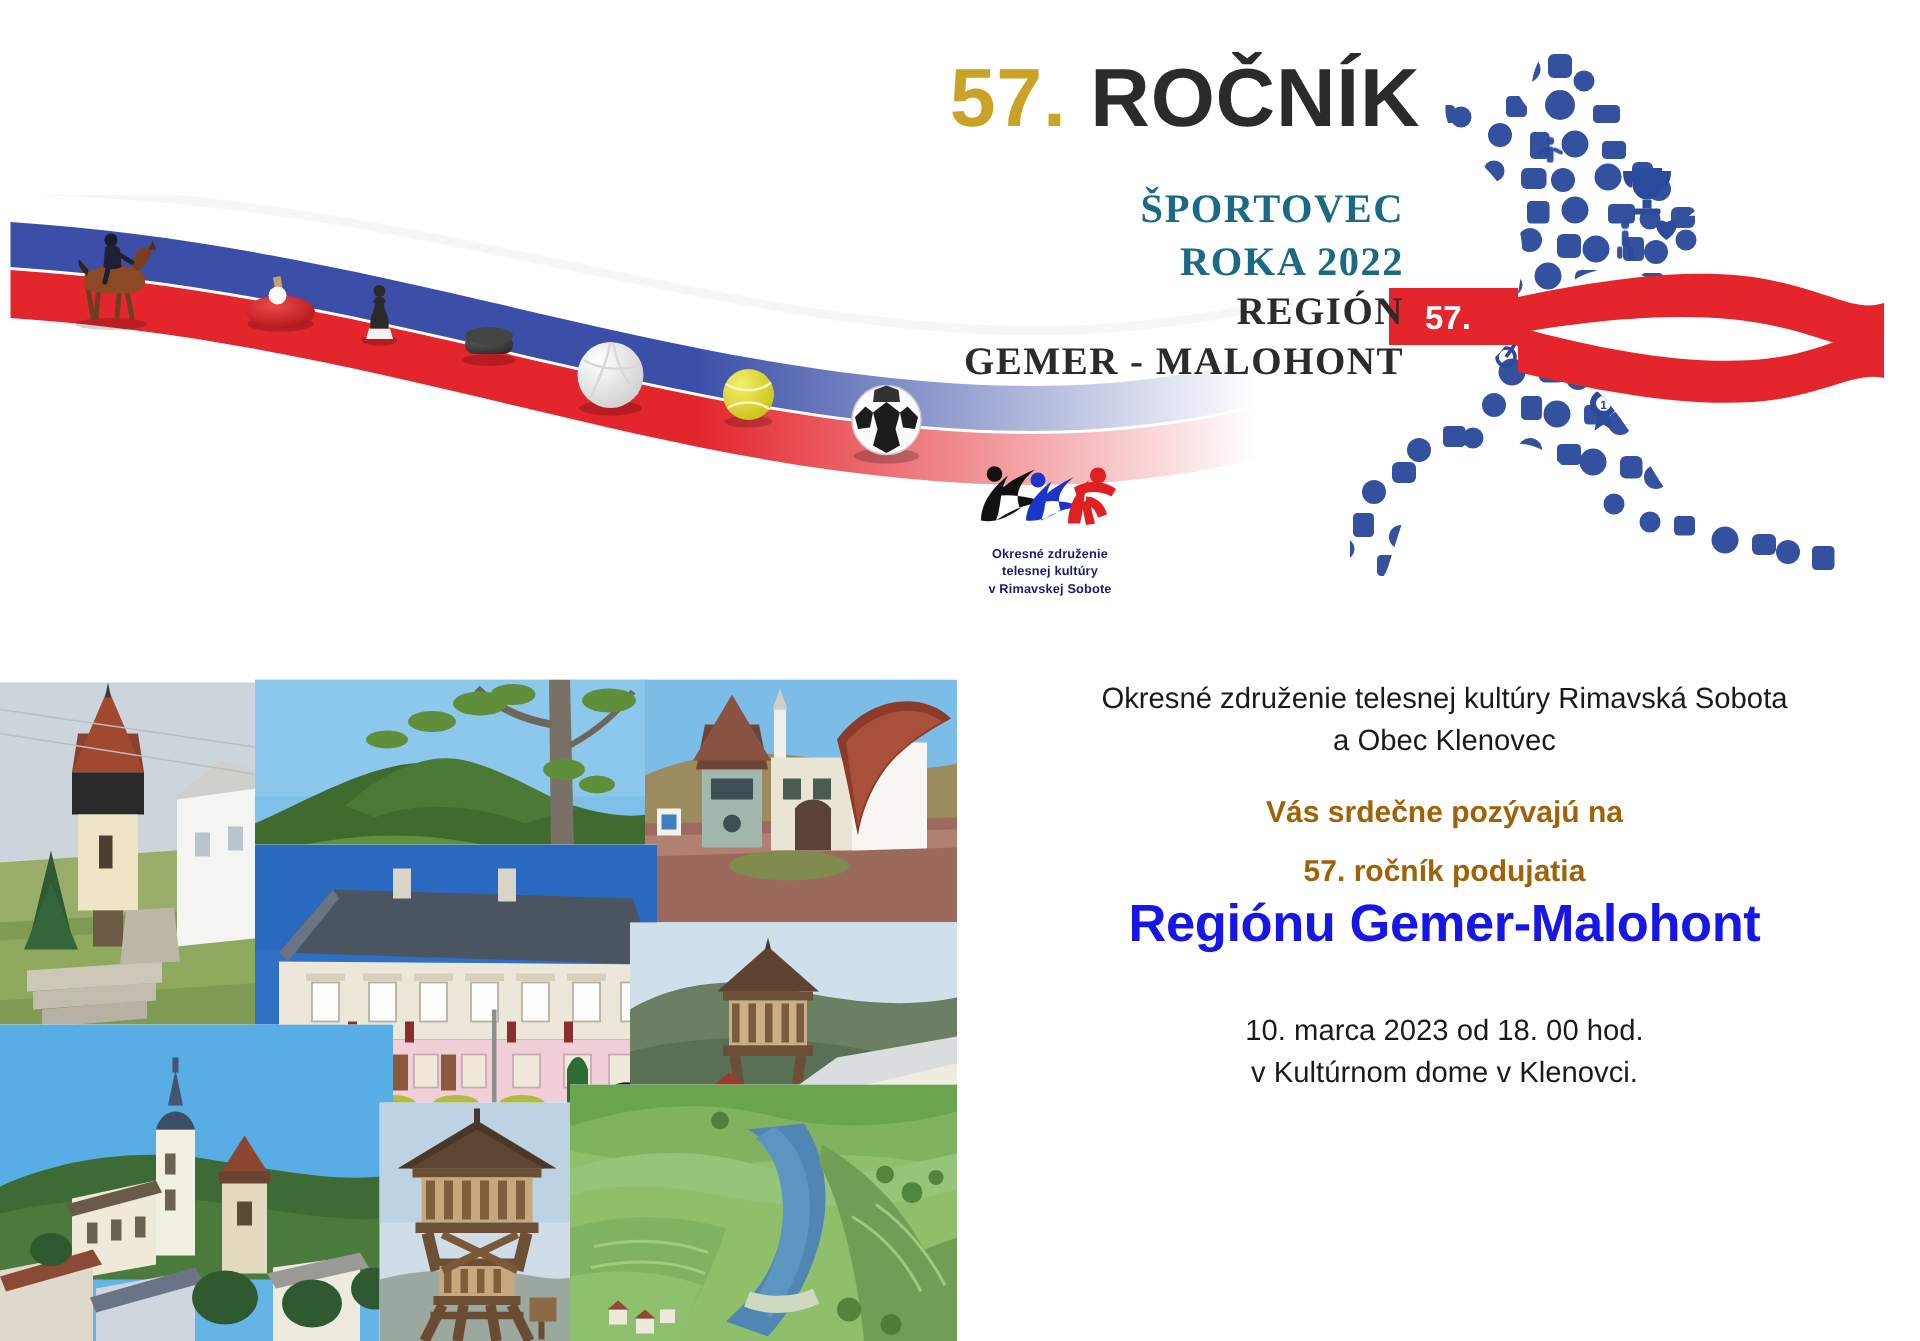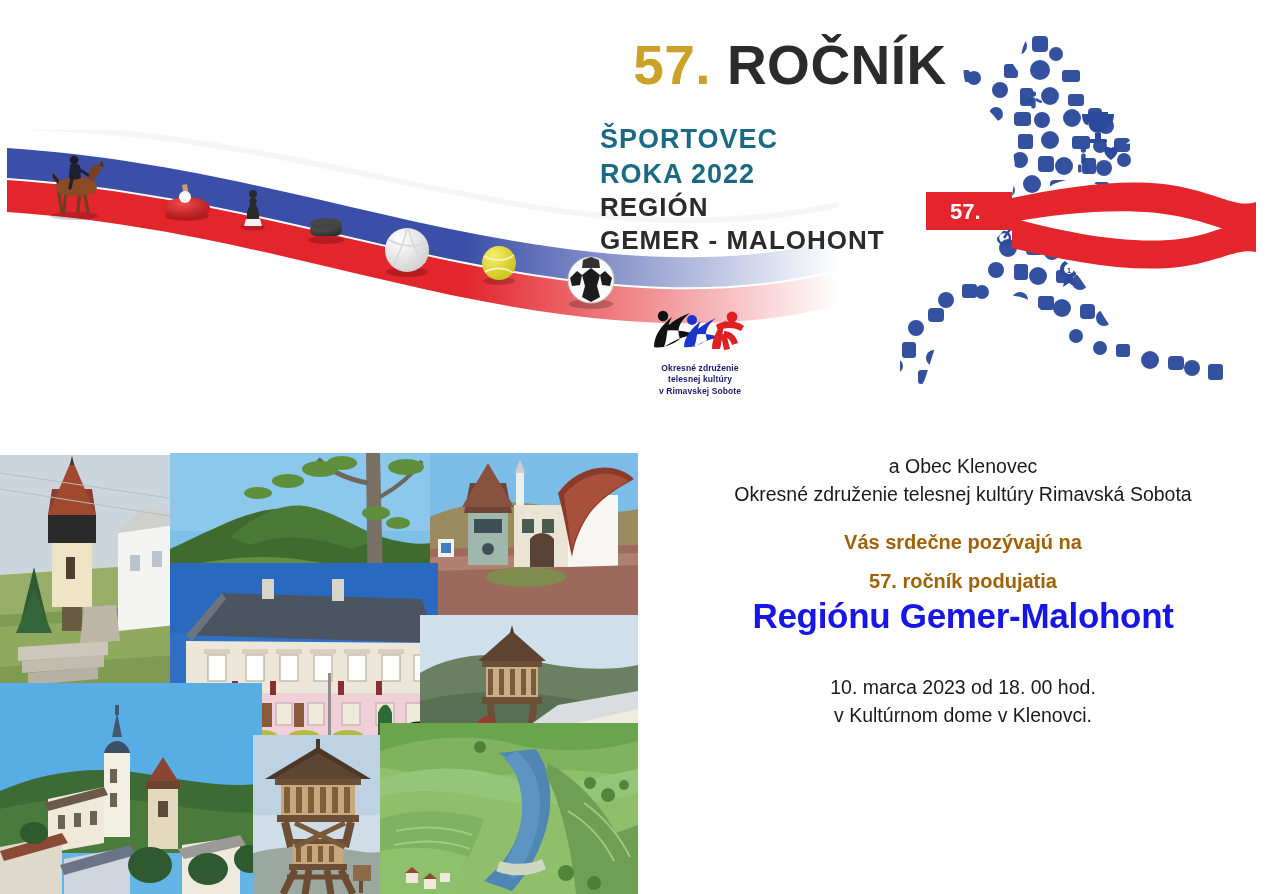--- a/index.html
+++ b/index.html
@@ -5,21 +5,21 @@
   html,body{margin:0;padding:0;background:#fff;}
   body{width:1280px;height:894px;font-family:"Liberation Sans",sans-serif;overflow:hidden;}
   #poster{position:relative;width:1280px;height:894px;background:#fff;overflow:hidden;}
 
   
   .hl{position:absolute;left:620px;top:38px;width:340px;text-align:center;
       font-size:55px;font-weight:700;letter-spacing:.5px;line-height:1;white-space:nowrap;}
   .hl .num{color:#c9a227;}
   .hl .word{color:#2b2b2b;}
 
-  .sub{position:absolute;left:600px;top:122px;width:360px;text-align:left;line-height:1.28;}
+  .sub{position:absolute;left:576px;top:122px;width:360px;text-align:right;line-height:1.28;font-family:Liberation Serif, serif;}
   .sub .l1,.sub .l2{color:#1a6a86;font-size:27px;font-weight:600;letter-spacing:1px;}
   .sub .l3,.sub .l4{color:#2b2b2b;font-size:26px;font-weight:600;letter-spacing:1px;}
 
   
   .wave{position:absolute;left:0;top:130px;width:840px;height:200px;}
   .wave svg{display:block;}
 
   
   .runner{position:absolute;left:900px;top:8px;width:380px;height:420px;}
 
@@ -743,22 +743,22 @@
           <circle cx="186" cy="150" r="8"></circle>
             <circle cx="214" cy="160" r="7"></circle>
             <circle cx="100" cy="24" r="6"></circle>
         </g>
       </svg>
     </div>
 
   </div>
 
   <div class="invite">
+    <div class="inv-org">Okresné združenie telesnej kultúry Rimavská Sobota</div>
     <div class="inv-org">a Obec Klenovec</div>
-    <div class="inv-org">Okresné združenie telesnej kultúry Rimavská Sobota</div>
     <div class="inv-bold">Vás srdečne pozývajú na</div>
     <div class="inv-bold" style="margin-top:12px">57. ročník podujatia</div>
     <div class="inv-title" style="margin-top:0">Regiónu Gemer-Malohont</div>
     <div class="inv-when">10. marca 2023 od 18. 00 hod.</div>
     <div class="inv-when" style="margin-top:0">v Kultúrnom dome v Klenovci.</div>
   </div>
 
 </div>
 
 </body></html>

